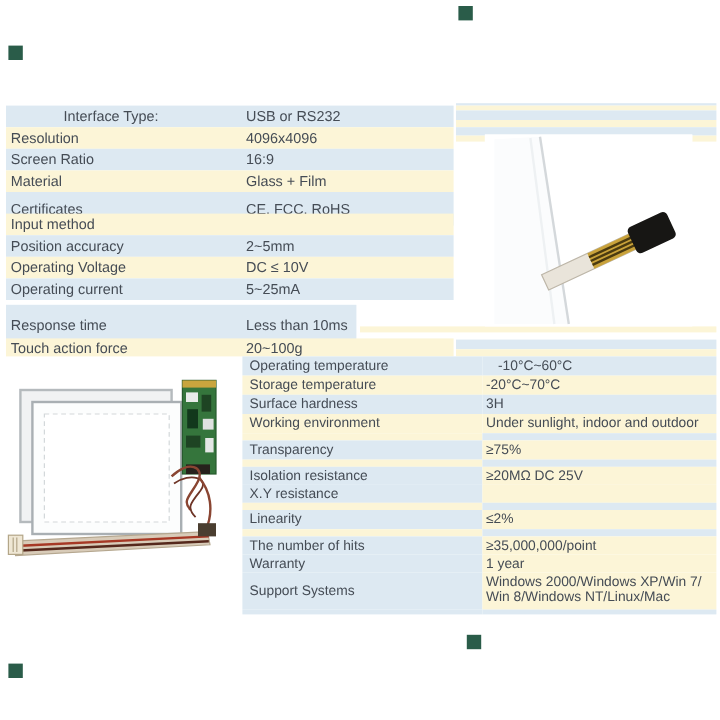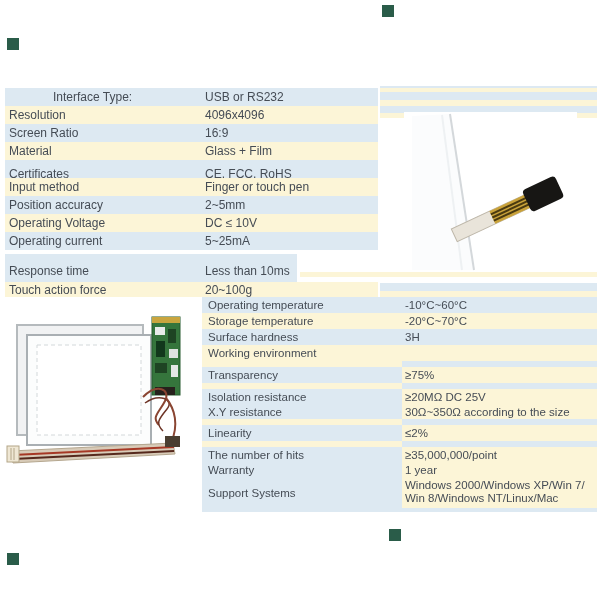--- a/index.html
+++ b/index.html
@@ -53,21 +53,20 @@
         <span class="val" style="left: 200px;">Glass + Film</span>
       </div>
       <div class="trow" style="top: 72px; height: 28px; width: 373px;">
         <div class="cell c-blue" style="left: 0px; width: 373px;"></div>
         <span class="lab" style="left: 4px;">Certificates</span>
         <span class="val" style="left: 200px;">CE, FCC, RoHS</span>
       </div>
       <div class="trow" style="top: 90px; height: 18px; width: 373px;">
         <div class="cell c-cream" style="left: 0px; width: 373px;"></div>
         <span class="lab" style="left: 4px;">Input method</span>
-        <span class="val" style="left: 200px;">Finger or touch pen</span>
       </div>
       <div class="trow" style="top: 108px; height: 18px; width: 373px;">
         <div class="cell c-blue" style="left: 0px; width: 373px;"></div>
         <span class="lab" style="left: 4px;">Position accuracy</span>
         <span class="val" style="left: 200px;">2~5mm</span>
       </div>
       <div class="trow" style="top: 126px; height: 18px; width: 373px;">
         <div class="cell c-cream" style="left: 0px; width: 373px;"></div>
         <span class="lab" style="left: 4px;">Operating Voltage</span>
         <span class="val" style="left: 200px;">DC ≤ 10V</span>
@@ -118,38 +117,39 @@
         <rect x="130" y="110" width="36" height="24" rx="4" fill="#171614"></rect>
       </g>
     </svg>
   </figure>
 
   <div id="table-bottom" class="ttable bt" style="left: 202px; top: 297px; width: 395px;">
       <div class="trow" style="top: 0px; height: 16px; width: 395px;">
         <div class="cell c-blue" style="left: 0px; width: 200px;"></div>
         <div class="cell c-blue" style="left: 200px; width: 195px;"></div>
         <span class="lab" style="left: 6px;">Operating temperature</span>
-        <span class="val" style="left: 203px;">-10°C~60°C</span>
+        <span class="val" style="left: 213px;">-10°C~60°C</span>
       </div>
       <div class="trow" style="top: 16px; height: 16px; width: 339px;">
         <div class="cell c-cream" style="left: 0px; width: 200px;"></div>
         <div class="cell c-cream" style="left: 200px; width: 195px;"></div>
         <span class="lab" style="left: 6px;">Storage temperature</span>
         <span class="val" style="left: 203px;">-20°C~70°C</span>
       </div>
       <div class="trow" style="top: 32px; height: 16px; width: 395px;">
         <div class="cell c-blue" style="left: 0px; width: 200px;"></div>
         <div class="cell c-blue" style="left: 200px; width: 195px;"></div>
         <span class="lab" style="left: 6px;">Surface hardness</span>
         <span class="val" style="left: 203px;">3H</span>
       </div>
       <div class="trow" style="top: 48px; height: 16px; width: 395px;">
         <div class="cell c-cream" style="left: 0px; width: 200px;"></div>
         <div class="cell c-cream" style="left: 200px; width: 195px;"></div>
         <span class="lab" style="left: 6px;">Working environment</span>
+        <span class="val" style="left: 203px;">Under sunlight, indoor and outdoor</span>
       </div>
       <div class="trow" style="top: 64px; height: 6px; width: 395px;">
         <div class="cell c-cream" style="left: 0px; width: 200px;"></div>
         <div class="cell c-blue" style="left: 200px; width: 195px;"></div>
       </div>
       <div class="trow" style="top: 70px; height: 16px; width: 395px;">
         <div class="cell c-blue" style="left: 0px; width: 200px;"></div>
         <div class="cell c-cream" style="left: 200px; width: 195px;"></div>
         <span class="lab" style="left: 6px;">Transparency</span>
         <span class="val" style="left: 203px;">≥75%</span>
@@ -161,21 +161,20 @@
       <div class="trow" style="top: 92px; height: 15px; width: 395px;">
         <div class="cell c-blue" style="left: 0px; width: 200px;"></div>
         <div class="cell c-cream" style="left: 200px; width: 195px;"></div>
         <span class="lab" style="left: 6px;">Isolation resistance</span>
         <span class="val" style="left: 203px;">≥20MΩ DC 25V</span>
       </div>
       <div class="trow" style="top: 107px; height: 15px; width: 395px;">
         <div class="cell c-blue" style="left: 0px; width: 200px;"></div>
         <div class="cell c-cream" style="left: 200px; width: 195px;"></div>
         <span class="lab" style="left: 6px;">X.Y resistance</span>
-        <span class="val" style="left: 203px;">30Ω~350Ω according to the size</span>
       </div>
       <div class="trow" style="top: 122px; height: 6px; width: 395px;">
         <div class="cell c-cream" style="left: 0px; width: 200px;"></div>
         <div class="cell c-blue" style="left: 200px; width: 195px;"></div>
       </div>
       <div class="trow" style="top: 128px; height: 16px; width: 395px;">
         <div class="cell c-blue" style="left: 0px; width: 200px;"></div>
         <div class="cell c-cream" style="left: 200px; width: 195px;"></div>
         <span class="lab" style="left: 6px;">Linearity</span>
         <span class="val" style="left: 203px;">≤2%</span>

